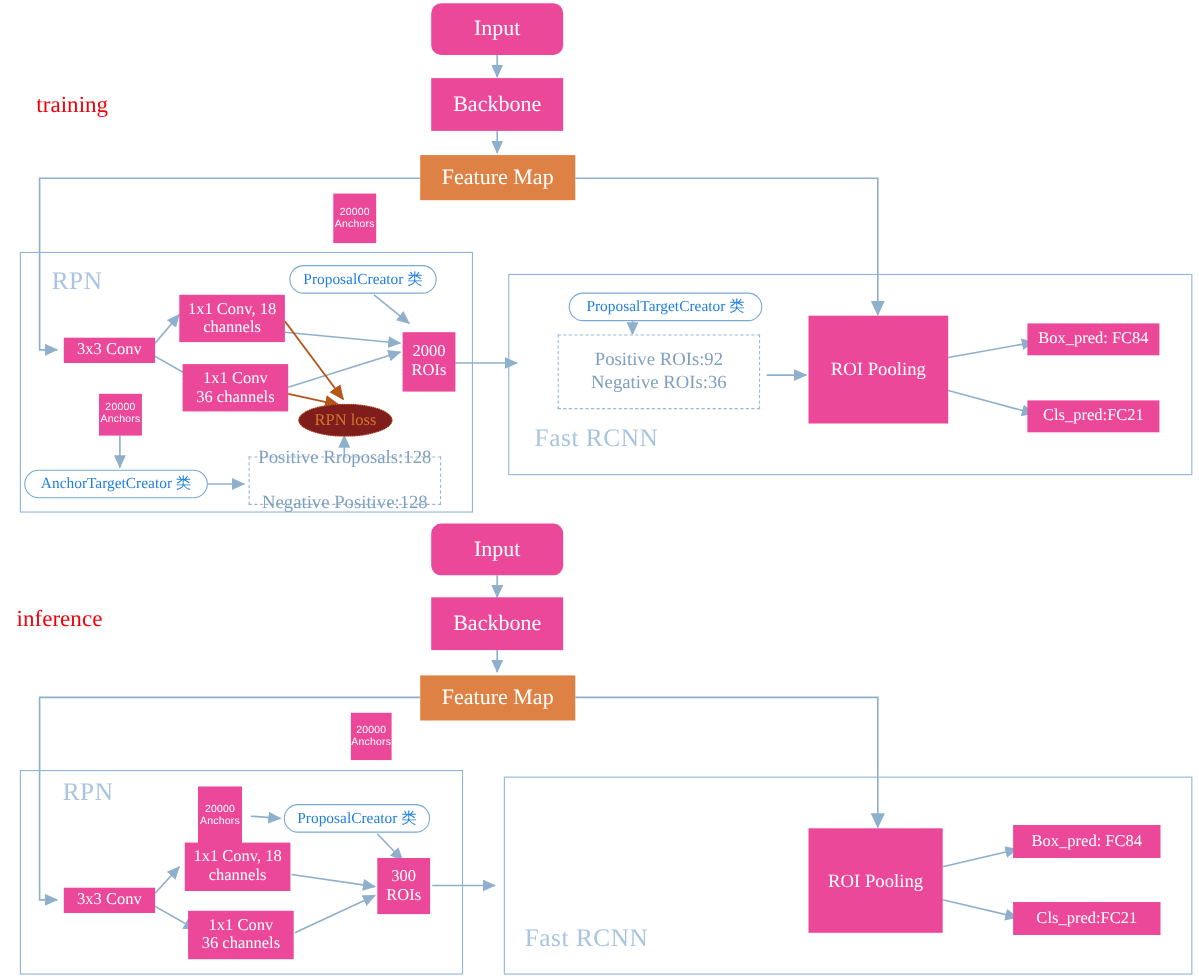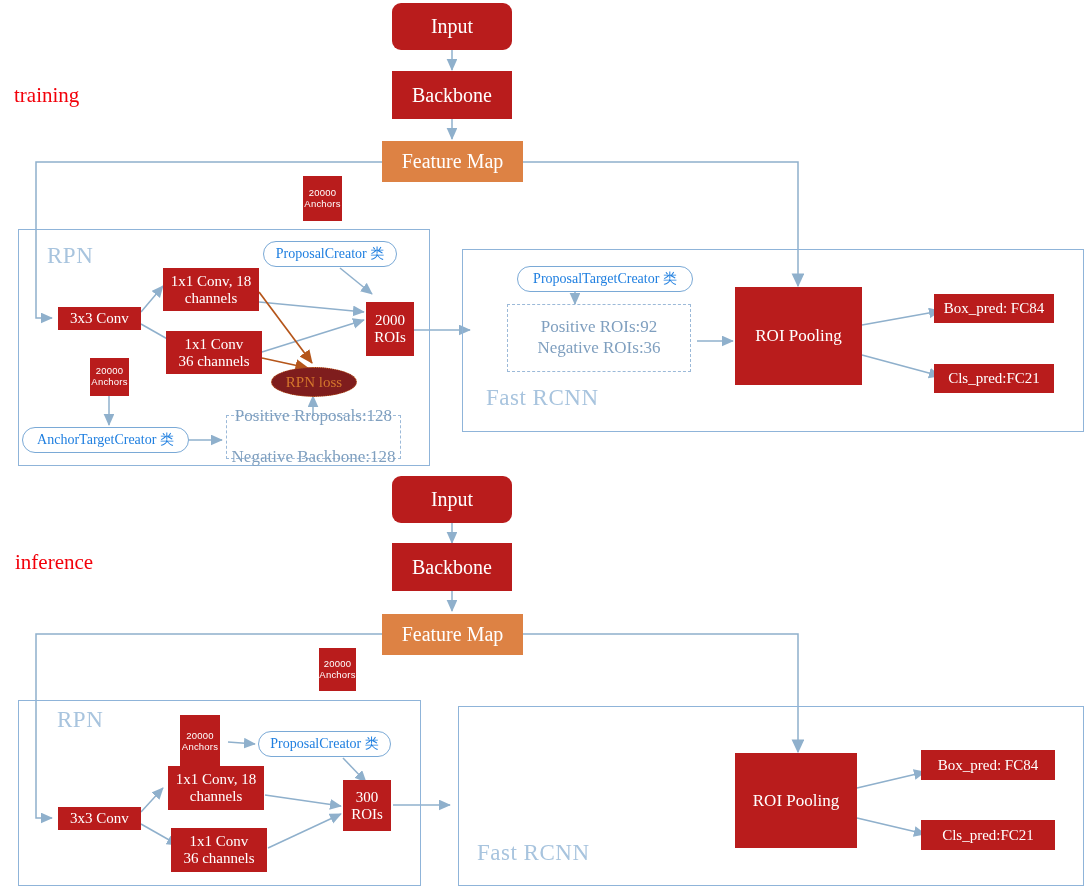--- a/index.html
+++ b/index.html
@@ -6,21 +6,21 @@
   body{
     font-family:"Liberation Serif", serif;
     width:1090px;height:887px;position:relative;overflow:hidden;
   }
   #stage{position:absolute;left:0;top:0;width:1090px;height:887px;}
   svg.wires{position:absolute;left:0;top:0;width:1090px;height:887px;pointer-events:none;}
 
   
   .node{position:absolute;box-sizing:border-box;display:flex;align-items:center;justify-content:center;
         text-align:center;color:#ffffff;line-height:1.12;}
-  .blue{background:#b91c1c;}
+  .blue{background:#ec4899;}
   .orange{background:#dd8244;}
   .rounded{border-radius:9px;}
   .fs20{font-size:20px;}
   .fs17{font-size:17px;}
   .fs15{font-size:15px;}
   .fs9{font-size:9.5px;font-family:"Liberation Sans",sans-serif;letter-spacing:.2px;}
 
   
   .group{position:absolute;box-sizing:border-box;border:1px solid #8fb4d9;background:transparent;}
   .group-label{position:absolute;color:#a8c4de;font-size:23px;letter-spacing:.5px;}
@@ -109,21 +109,21 @@
       <path d="M268,848 L341,814" marker-end="url(#ah)"></path>
       <path d="M228,742 L255,744" marker-end="url(#ah)"></path>
       <path d="M343,758 L366,782" marker-end="url(#ah)"></path>
       <path d="M393,805 L450,805" marker-end="url(#ah)"></path>
 
       <path d="M857,788 L925,772" marker-end="url(#ah)"></path>
       <path d="M857,818 L925,834" marker-end="url(#ah)"></path>
     </g>
   </svg>
 
-  <div class="redlabel" style="left:14px;top:83px;font-family:Liberation Serif, serif;">training</div>
+  <div class="redlabel" style="left:33px;top:83px;font-family:Liberation Serif, serif;">training</div>
 
   <div class="node blue rounded fs20" style="left:392px;top:3px;width:120px;height:47px;">Input</div>
 
   <div class="node blue fs20" style="left:392px;top:71px;width:120px;height:48px;">Backbone</div>
 
   <div class="node orange fs20" style="left:382px;top:141px;width:141px;height:41px;">Feature Map</div>
 
   <div class="node blue fs9 two-line" style="left:303px;top:176px;width:39px;height:45px;">
     <span>20000</span>
     <span>Anchors</span>
@@ -155,21 +155,21 @@
 
   <div class="node blue fs9 two-line" style="left:90px;top:358px;width:39px;height:38px;">
     <span>20000</span>
     <span>Anchors</span>
   </div>
 
   <div class="capsule" style="left:22px;top:427px;width:167px;height:25px;">AnchorTargetCreator 类</div>
 
   <div class="dashed" style="left:226px;top:415px;width:175px;height:44px;gap:20px;">
     <span>Positive Rroposals:128</span>
-    <span>Negative Backbone:128</span>
+    <span>Negative Positive:128</span>
   </div>
 
   <div class="group" style="left:462px;top:249px;width:622px;height:183px;"></div>
   <div class="group-label" style="left:486px;top:385px;">Fast RCNN</div>
 
   <div class="capsule" style="left:517px;top:266px;width:176px;height:23px;">ProposalTargetCreator 类</div>
 
   <div class="dashed" style="left:507px;top:304px;width:184px;height:68px;">
     <span>Positive ROIs:92</span>
     <span>Negative ROIs:36</span>

